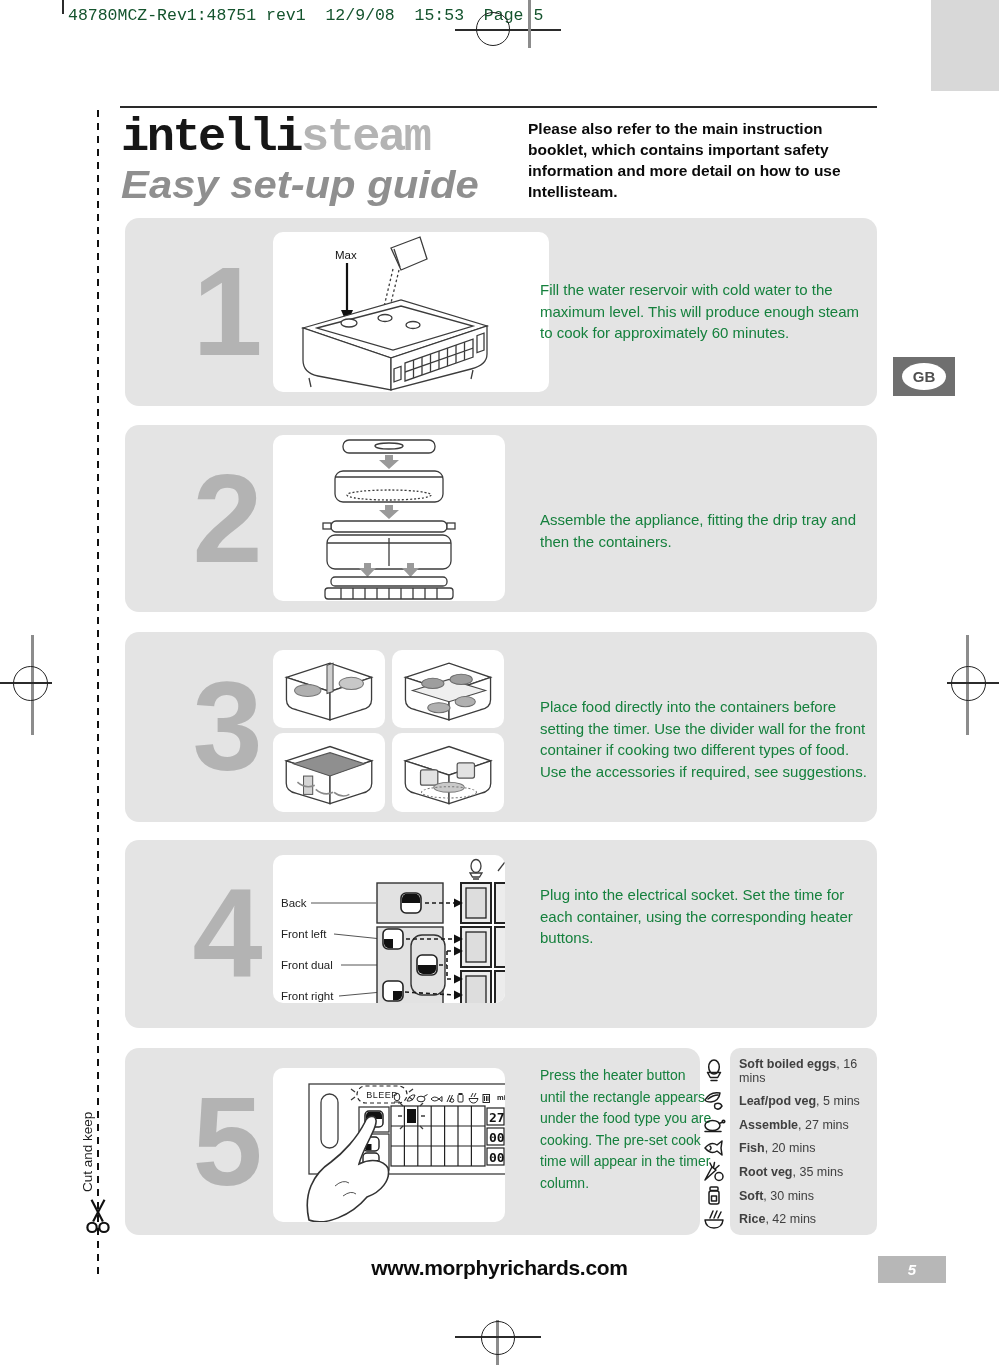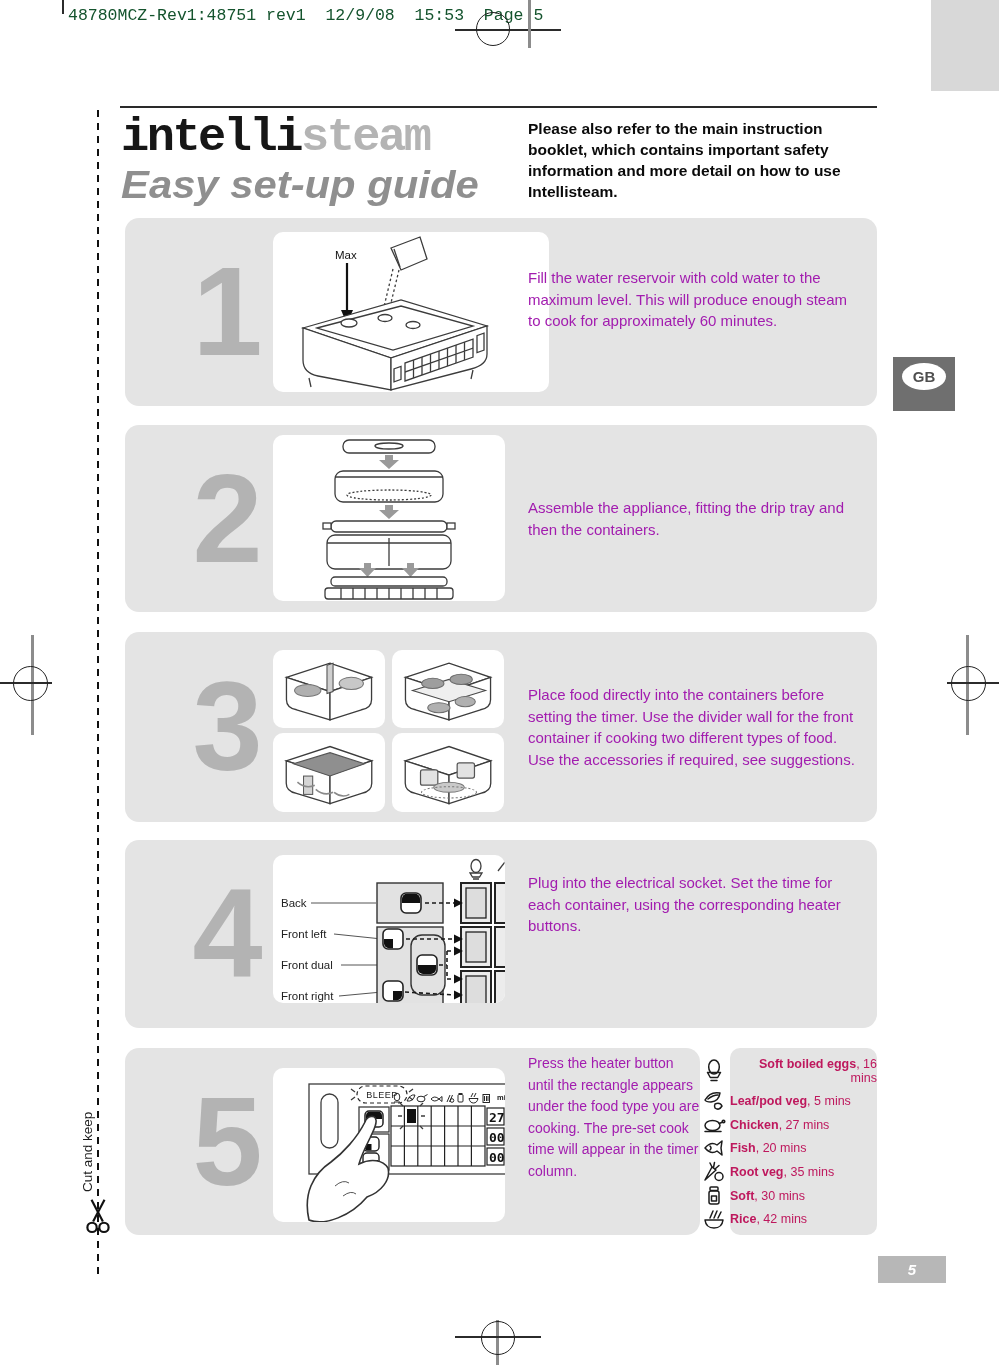--- a/index.html
+++ b/index.html
@@ -14,41 +14,41 @@
   .reg-vbar{position:absolute;background:#8c8c8c;}
   
   .toprule{position:absolute;left:120px;top:106px;width:757px;height:2px;background:#2a2a2a;}
   .logo{position:absolute;left:121px;top:114px;font-size:47px;font-weight:bold;letter-spacing:-2.5px;line-height:1;font-family:Liberation Mono, monospace;}
   .logo .dark{color:#161616;} .logo .lite{color:#b4b4b4;}
   .subtitle{position:absolute;left:121px;top:166px;font-size:38px;font-weight:bold;font-style:italic;
         color:#8f8f8f;line-height:1;transform:scaleX(1.1);transform-origin:0 0;letter-spacing:0;}
   .intro{position:absolute;left:528px;top:118px;width:334px;margin:0;font-size:15.5px;line-height:21px;
         font-weight:bold;color:#0a0a0a;}
   .corner-gray{position:absolute;left:931px;top:0;width:68px;height:91px;background:#d8d8d8;}
-  .gb-badge{position:absolute;left:893px;top:357px;width:62px;height:54px;background:#6f6f6f;}
+  .gb-badge{position:absolute;left:893px;top:357px;width:62px;height:39px;background:#6f6f6f;}
   .gb-oval{position:absolute;left:9px;top:6px;width:44px;height:27px;background:#fff;border-radius:50%;
         text-align:center;line-height:27px;font-size:15px;font-weight:bold;color:#4e4e4e;}
   
   .panel{position:absolute;left:125px;width:752px;background:#e4e4e4;border-radius:14px;}
   .step-num{position:absolute;left:30px;top:50%;transform:translateY(-50%);width:140px;text-align:center;
         font-size:126px;font-weight:bold;color:#b3b3b3;letter-spacing:-5px;line-height:1;}
   .illus{position:absolute;background:#fff;border-radius:10px;overflow:hidden;}
   .illus svg{position:absolute;left:0;top:0;}
-  .step-text{position:absolute;margin:0;font-size:15px;line-height:21.5px;color:#a21caf;}
+  .step-text{position:absolute;margin:12px;font-size:15px;line-height:21.5px;color:#15803d;}
   svg text{font-family:"Liberation Sans",sans-serif;}
   .seg{font-family:"DejaVu Sans Mono",monospace;font-weight:bold;}
   .ln{fill:none;stroke:#3c3c3c;stroke-width:1.3;}
   .fw{fill:#fff;stroke:#3c3c3c;stroke-width:1.3;}
   .fg{fill:#e2e2e2;stroke:#333;stroke-width:1.4;}
   .dash{fill:none;stroke:#1a1a1a;stroke-width:1.6;stroke-dasharray:4 3;}
   .arrow{fill:#111;stroke:none;}
   
   .food-panel{position:absolute;left:730px;top:1048px;width:147px;height:187px;background:#e4e4e4;
         border-radius:10px;display:flex;flex-direction:column;justify-content:space-around;padding:4px 0;box-sizing:border-box;}
-  .food-row{position:relative;display:flex;align-items:center;padding-left:0;font-size:12.5px;color:#be185d;text-align:right;}
+  .food-row{position:relative;display:flex;align-items:center;padding-left:9px;font-size:12.5px;color:#404040;}
   .food-name{font-weight:bold;}
   .food-icon{position:absolute;left:-28px;top:50%;transform:translateY(-50%);width:24px;height:24px;}
   .food-icon svg{display:block;}
   .fi{fill:none;stroke:#1c1c1c;stroke-width:1.5;stroke-linecap:round;stroke-linejoin:round;}
   
   .website{position:absolute;left:0;right:0;top:1256px;text-align:center;font-size:21px;font-weight:bold;
         letter-spacing:-0.3px;color:#0c0c0c;}
   .page-badge{position:absolute;left:878px;top:1256px;width:68px;height:27px;background:#b7b7b7;
         text-align:center;line-height:27px;font-size:15px;font-weight:bold;font-style:italic;color:#fff;}
   
@@ -373,21 +373,21 @@
       <span class="food-icon">
         <svg viewBox="0 0 24 24" width="24" height="24">
             <g class="fi">
               <ellipse cx="10.5" cy="12.5" rx="7.5" ry="5"></ellipse>
               <path d="M17,10.5 l4,-1.5"></path>
               <circle cx="21.5" cy="8.5" r="1.3"></circle>
               <path d="M3,18.5 h16"></path>
             </g>
           </svg>
       </span>
-      <span><span class="food-name">Chicken</span><span>, 27 mins</span></span>
+      <span><span class="food-name">Assemble</span><span>, 27 mins</span></span>
     </div>
     <div class="food-row">
       <span class="food-icon">
         <svg viewBox="0 0 24 24" width="24" height="24">
             <g class="fi">
               <path d="M3,12 Q9,5 15,9 L20,5 L19,12 L20,19 L15,15 Q9,19 3,12 Z"></path>
               <path d="M8,10 q2,2 0,4"></path>
             </g>
           </svg>
       </span>
@@ -423,15 +423,16 @@
             <g class="fi">
               <path d="M3,13 h18 q-1,8 -9,8 q-8,0 -9,-8 z"></path>
               <path d="M8,11 l3,-7 M12,11 l3,-7 M16,11 l3,-6"></path>
             </g>
           </svg>
       </span>
       <span><span class="food-name">Rice</span><span>, 42 mins</span></span>
     </div>
   </aside>
 
+  <div class="website">www.morphyrichards.com</div>
   <div class="page-badge">5</div>
 
 </div>
 
 </body></html>

